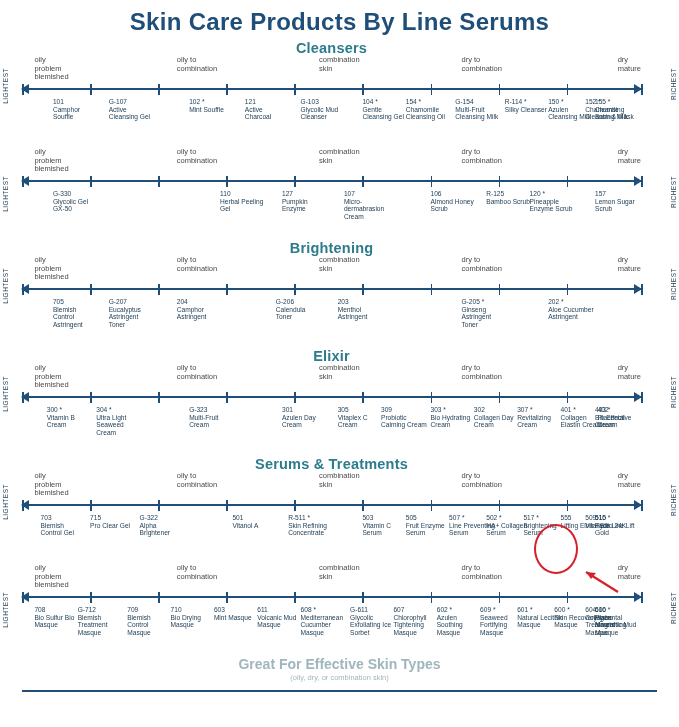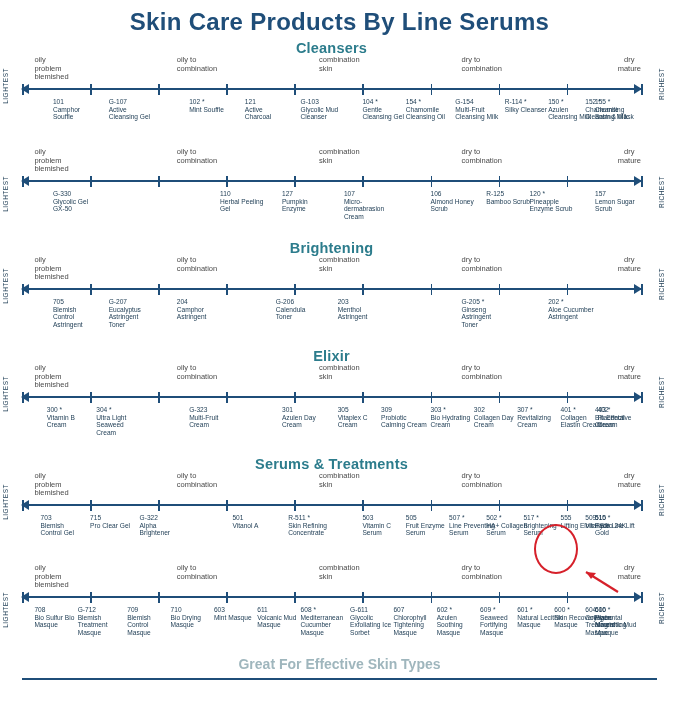--- a/index.html
+++ b/index.html
@@ -16,21 +16,21 @@
 
   .main-title {
     text-align: center;
     font-size: 24px;
     font-weight: bold;
     color: #1f4e79;
     letter-spacing: 0.3px;
     margin: 8px 0 2px 0;
   }
 
-  .section { position: relative; margin: 0 12px 4px 0; padding: 0 4px 0 0; }
+  .section { position: relative; margin: 0 0 4px 0; padding: 0 16px 0 0; }
 
   .sec-title {
     text-align: center;
     font-size: 14.5px;
     font-weight: bold;
     color: #2c7c8c;
     margin: 4px 0 0 0;
     letter-spacing: 0.2px;
   }
 
@@ -39,21 +39,21 @@
     height: 26px;
     margin: 0 22px 0 22px;
   }
   .zone {
     position: absolute;
     font-size: 7.5px;
     line-height: 8.5px;
     color: #4a4a4a;
     text-align: left;
   }
-  .zone.right { text-align: center; }
+  .zone.right { text-align: left; }
 
   .axis-wrap {
     position: relative;
     margin: 0 22px;
     height: 14px;
   }
   .axis-line {
     position: absolute;
     left: 0; right: 0;
     top: 6px;
@@ -472,20 +472,21 @@
           <div class="item" style="left: 91%;"><span class="code">604</span><span class="nm">Collagen Treatment Masque</span></div>
           <div class="item" style="left: auto; right: 0px;"><span class="code">610</span><span class="nm">Hydro Magnetic Mud</span></div>
           <div class="item" style="left: auto; right: 0px;"><span class="code">606 *</span><span class="nm">Placental Nourishing Masque</span></div>
         </div>
         <div class="side-label side-left" style="top: 28px;">LIGHTEST</div>
         <div class="side-label side-right" style="top: 28px;">RICHEST</div>
       </div>
     </div>
 
   <div class="multi-title">Great For Effective Skin Types</div>
+  <div class="multi-sub">(oily, dry, or combination skin)</div>
   <div class="axis-wrap">
     <div class="axis-line"></div>
   </div>
 
   <div class="circle-highlight" id="circle" style="left: 534.344px; top: 516px;"></div>
   <svg class="arrow-annot" id="annot-arrow" width="70" height="40" style="left: 552.344px; top: 552px;">
     <path d="M66 32 L34 12" stroke="#d6202a" stroke-width="2.2" fill="none"></path>
     <path d="M34 12 L44 13 L39 19 Z" fill="#d6202a"></path>
   </svg>
 

